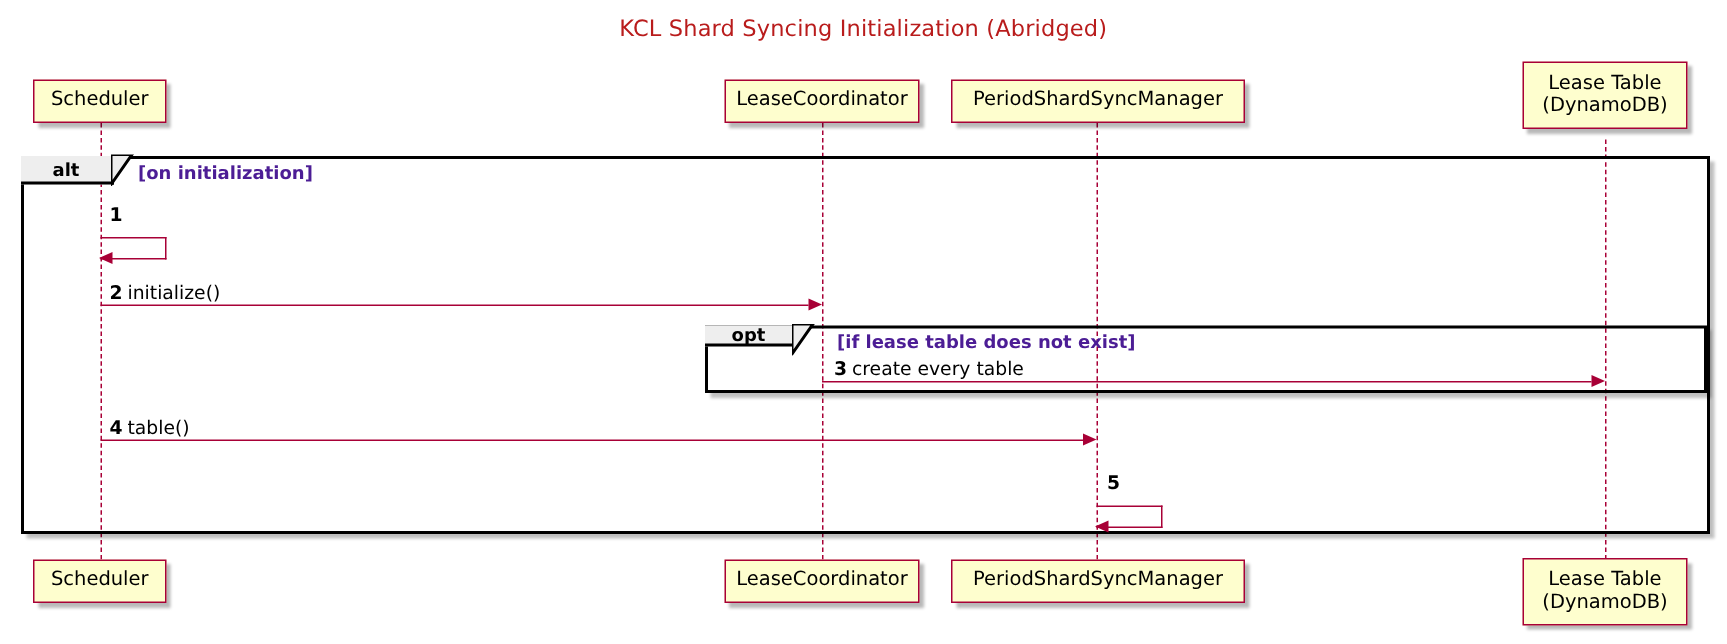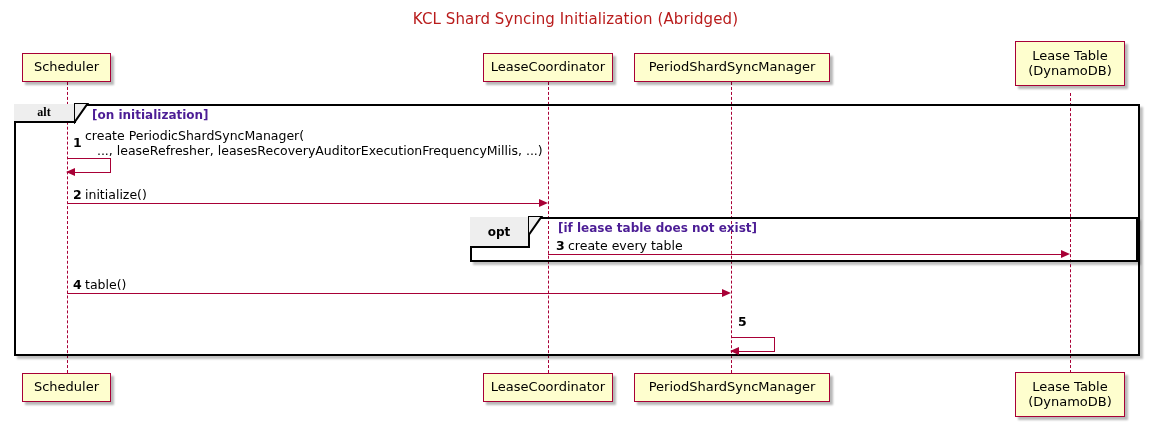--- a/index.html
+++ b/index.html
@@ -71,41 +71,39 @@
 <div id="diagram">
 
   <div class="title">KCL Shard Syncing Initialization (Abridged)</div>
 
   <div class="lifeline" style="left:67px;top:82px;height:291px;"></div>
   <div class="lifeline" style="left:548px;top:82px;height:291px;"></div>
   <div class="lifeline" style="left:731px;top:82px;height:291px;"></div>
   <div class="lifeline" style="left:1070px;top:93px;height:280px;"></div>
 
   <div class="frame" style="left:14px;top:104px;width:1126px;height:252px;"></div>
-  <div class="frame-tab" style="left:14px;top:104px;width:62px;height:19px;font-family:Liberation Serif, serif;">
+  <div class="frame-tab" style="left:14px;top:104px;width:62px;height:19px;">
     <span>alt</span>
   </div>
 
   <svg width="16" height="21" style="position:absolute;left:74px;top:103px;">
     <polygon points="0,0 14,0 0,20" fill="#EEEEEE" stroke="#000000" stroke-width="2"></polygon>
   </svg>
   <div class="frame-label" style="left:92px;top:108px;">[on initialization]</div>
 
   <div class="frame" style="left:470px;top:217px;width:668px;height:45px;"></div>
-  <div class="frame-tab" style="left:470px;top:217px;width:60px;height:31px;">
+  <div class="frame-tab" style="left:470px;top:217px;width:60px;height:14px;">
     <span>opt</span>
   </div>
   <svg width="16" height="21" style="position:absolute;left:528px;top:216px;">
     <polygon points="0,0 14,0 0,20" fill="#EEEEEE" stroke="#000000" stroke-width="2"></polygon>
   </svg>
   <div class="frame-label" style="left:558px;top:221px;">[if lease table does not exist]</div>
 
   <div class="msg-num" style="left:73px;top:135px;">1</div>
-  <div class="msg-label" style="left:85px;top:128px;">create PeriodicShardSyncManager(
-   ..., leaseRefresher, leasesRecoveryAuditorExecutionFrequencyMillis, ...)</div>
   <div class="self-loop" style="left:67px;top:158px;width:44px;height:15px;"></div>
   <div class="arrow-head arrow-left" style="left:66px;top:168px;"></div>
 
   <div class="msg-num" style="left:73px;top:187px;">2</div>
   <div class="msg-label" style="left:85px;top:187px;">initialize()</div>
   <div class="msg-line" style="left:67px;top:203px;width:472px;"></div>
   <div class="arrow-head arrow-right" style="left:539px;top:199px;"></div>
 
   <div class="msg-num" style="left:556px;top:238px;">3</div>
   <div class="msg-label" style="left:568px;top:238px;">create every table</div>

